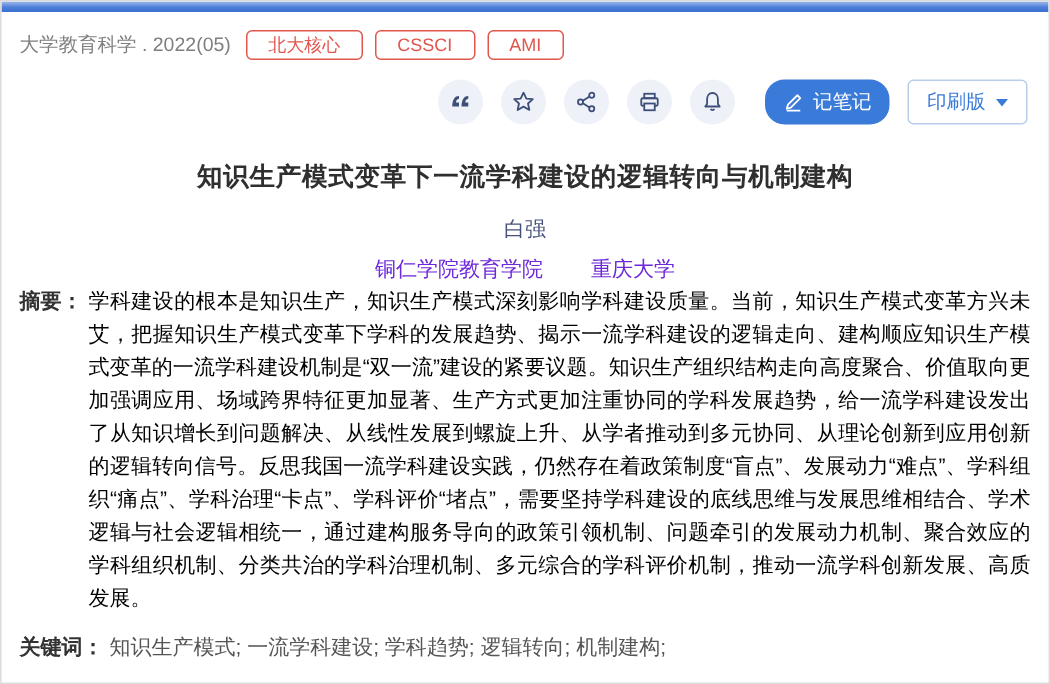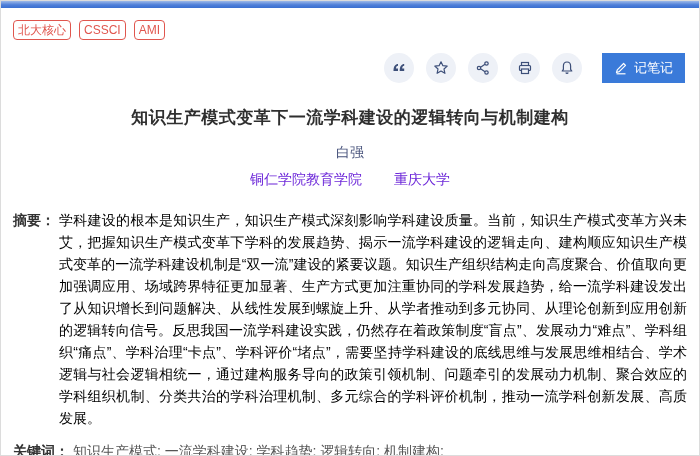--- a/index.html
+++ b/index.html
@@ -10,70 +10,71 @@
     font-family:"Liberation Sans","DejaVu Sans",sans-serif;
   }
   .topbar{
     height:7px; width:100%;
     background:linear-gradient(180deg,#9db9e8 0%,#4f7fd9 55%,#3a6fd0 100%);
   }
   .header-row{ display:flex; align-items:center; padding:12px 12px 0 12px; }
   .journal{ font-size:13px; color:#7f7f7f; margin-right:10px; }
   .badge{
     display:inline-block; border:1px solid #e0564e; color:#e0564e; background:#fff;
-    border-radius:4px; font-size:12px; line-height:16px; padding:1px 4px; margin-right:8px;
+    border-radius:4px; font-size:12px; line-height:16px; padding:1px 14px; margin-right:8px;
   }
   .toolbar{
     display:flex; align-items:center; justify-content:flex-end;
     gap:12px; padding:12px 14px 0 0; height:44px;
   }
   .icon-circle{
     width:30px; height:30px; border-radius:50%; background:#eef1f7;
     display:flex; align-items:center; justify-content:center; cursor:pointer;
   }
   .icon-circle svg{ display:block; }
   .note-btn{
     display:flex; align-items:center; gap:6px; border:none; cursor:pointer;
     background:#3a7ad9; color:#fff; font-size:13px; height:30px; padding:0 12px;
-    border-radius:0; margin-left:8px;
+    border-radius:13px; margin-left:8px;
     font-family:inherit;
   }
   .print-btn{
     display:flex; align-items:center; gap:7px; cursor:pointer; background:#fff;
     border:1px solid #b9cdea; color:#3a7ad9; font-size:13px; height:30px; padding:0 12px;
     border-radius:4px; font-family:inherit;
   }
   .caret{
     width:0; height:0; border-left:4px solid transparent; border-right:4px solid transparent;
     border-top:5px solid #3a7ad9;
   }
   h1.title{
     text-align:center; font-size:17px; font-weight:600; color:#2f2f2f;
     margin-top:22px; letter-spacing:0.5px;
   }
   .author{ text-align:center; font-size:14px; color:#47527b; margin-top:15px; cursor:pointer; }
   .affils{ text-align:center; font-size:14px; color:#6d28d9; margin-top:9px; }
   .affils span{ margin:0 14px; cursor:pointer; }
-  .meta-row{ display:flex; align-items:flex-start; padding:0 12px; margin-top:20px; }
+  .meta-row{ display:flex; align-items:flex-start; padding:0 12px; }
   .meta-row.tight{ margin-top:11px; }
   .meta-label{
     flex:none; font-size:14px; font-weight:bold; color:#333; line-height:22px;
     white-space:nowrap; margin-right:4px;
   }
   .meta-content{ flex:1; font-size:14px; color:#000000; line-height:22px; text-align:justify; }
   .keywords{ color:#555555; }
 </style>
 </head>
 <body>
 
 <div class="page">
 
   <div class="topbar"></div>
 
   <div class="header-row">
+    <span class="journal">大学教育科学 . 2022(05)</span>
     <span class="badge">北大核心</span>
     <span class="badge">CSSCI</span>
     <span class="badge">AMI</span>
   </div>
 
   <div class="toolbar">
     <div class="icon-circle">
       <svg width="16" height="16" viewBox="0 0 16 16">
         <path d="M2.5 11 C2.5 6 4.5 4 7 4 L7 5.8 C5.6 6 5 7 5 8.4 L7 8.4 L7 11 Z" fill="#3d4f79"></path>
         <path d="M8.7 11 C8.7 6 10.7 4 13.2 4 L13.2 5.8 C11.8 6 11.2 7 11.2 8.4 L13.2 8.4 L13.2 11 Z" fill="#3d4f79"></path>
@@ -106,20 +107,24 @@
         <path d="M6.8 12.6 a1.3 1.3 0 0 0 2.4 0" fill="none" stroke="#3d4f79" stroke-width="1.2"></path>
       </svg>
     </div>
     <button class="note-btn">
       <svg width="14" height="14" viewBox="0 0 14 14">
         <path d="M2.5 11.5 L3.3 8.8 L9.6 2.5 L11.5 4.4 L5.2 10.7 Z" fill="none" stroke="#ffffff" stroke-width="1.2" stroke-linejoin="round"></path>
         <line x1="2.5" y1="12.8" x2="11.5" y2="12.8" stroke="#ffffff" stroke-width="1.2"></line>
       </svg>
       <span>记笔记</span>
     </button>
+    <button class="print-btn">
+      <span>印刷版</span>
+      <span class="caret"></span>
+    </button>
   </div>
 
   <h1 class="title">知识生产模式变革下一流学科建设的逻辑转向与机制建构</h1>
 
   <div class="author">白强</div>
 
   <div class="affils">
     <span>铜仁学院教育学院</span>
     <span>重庆大学</span>
   </div>

